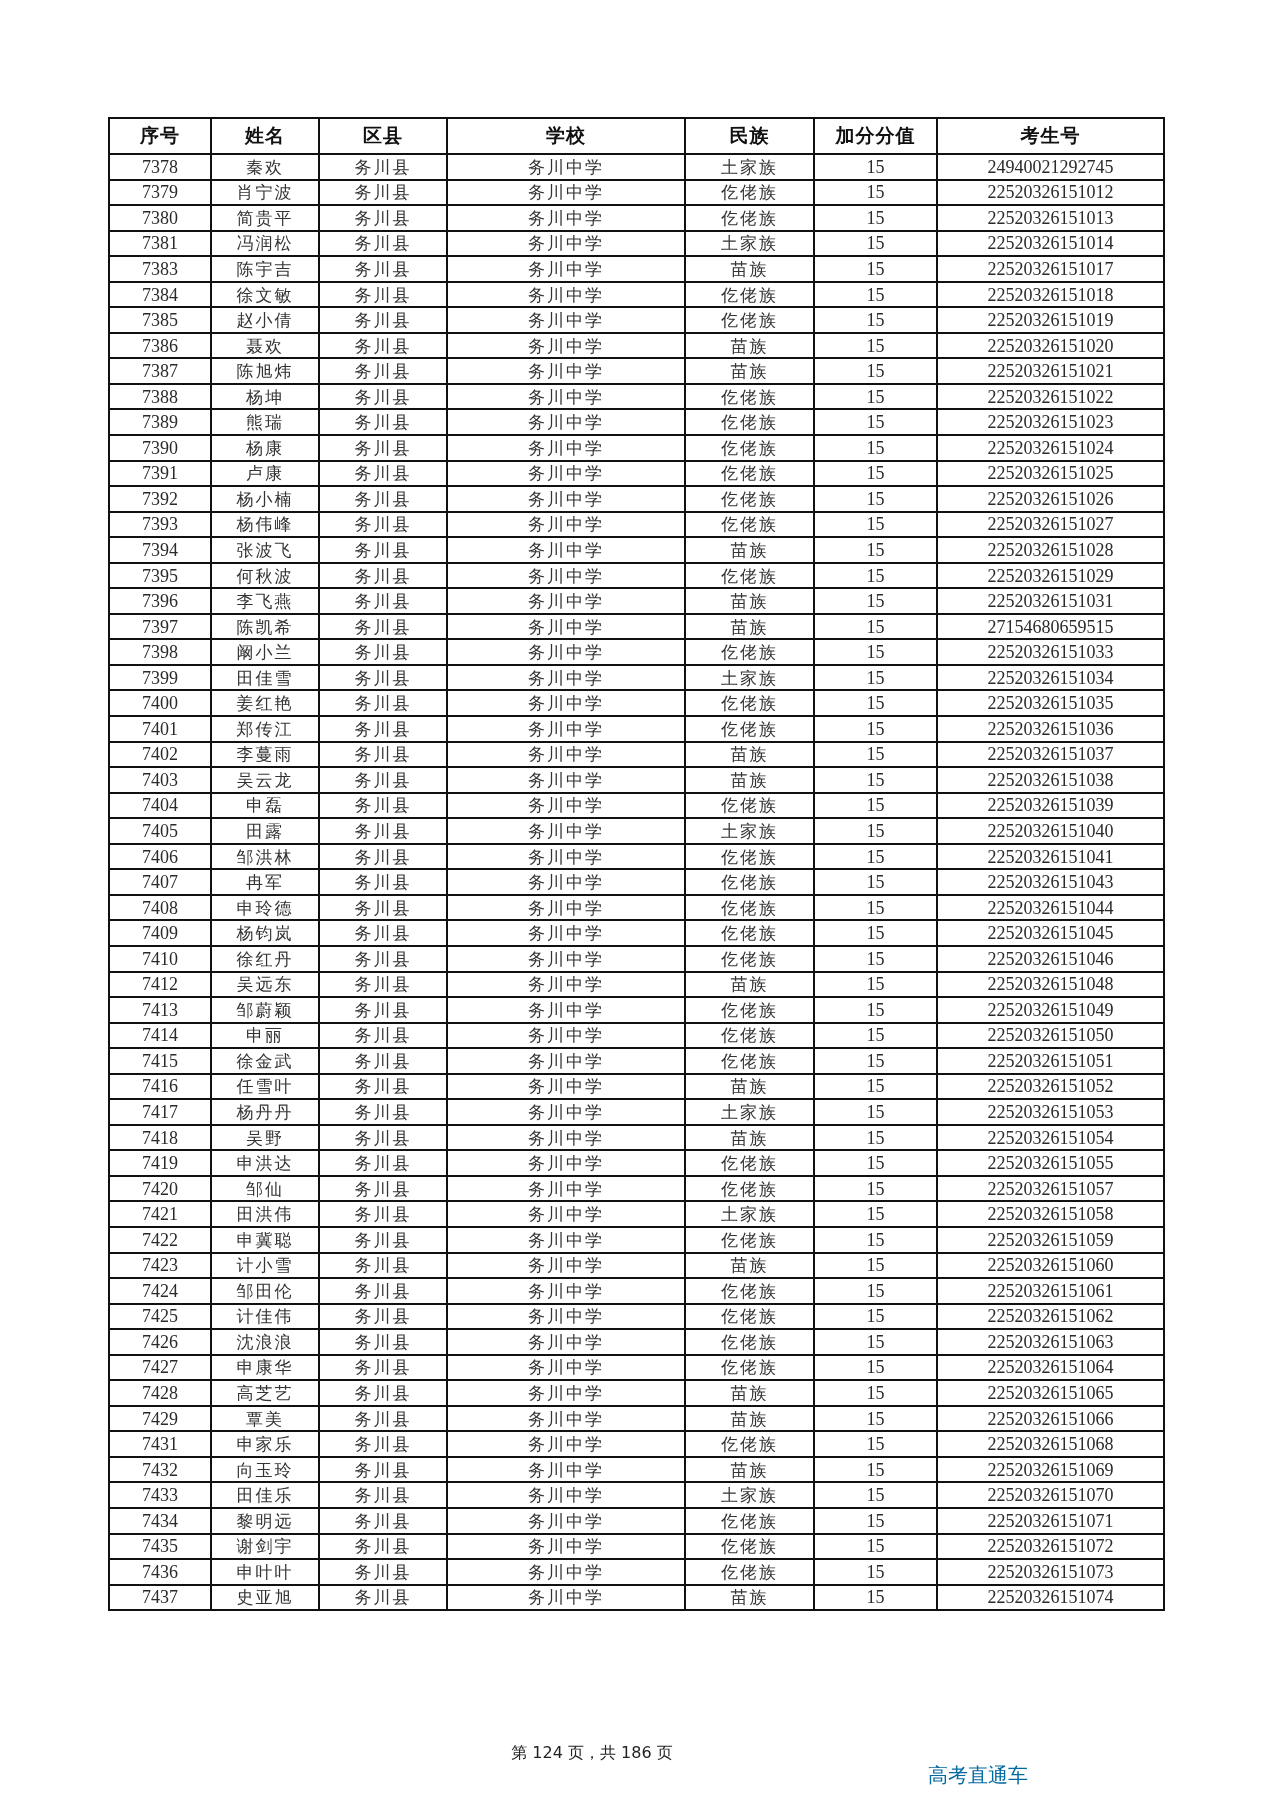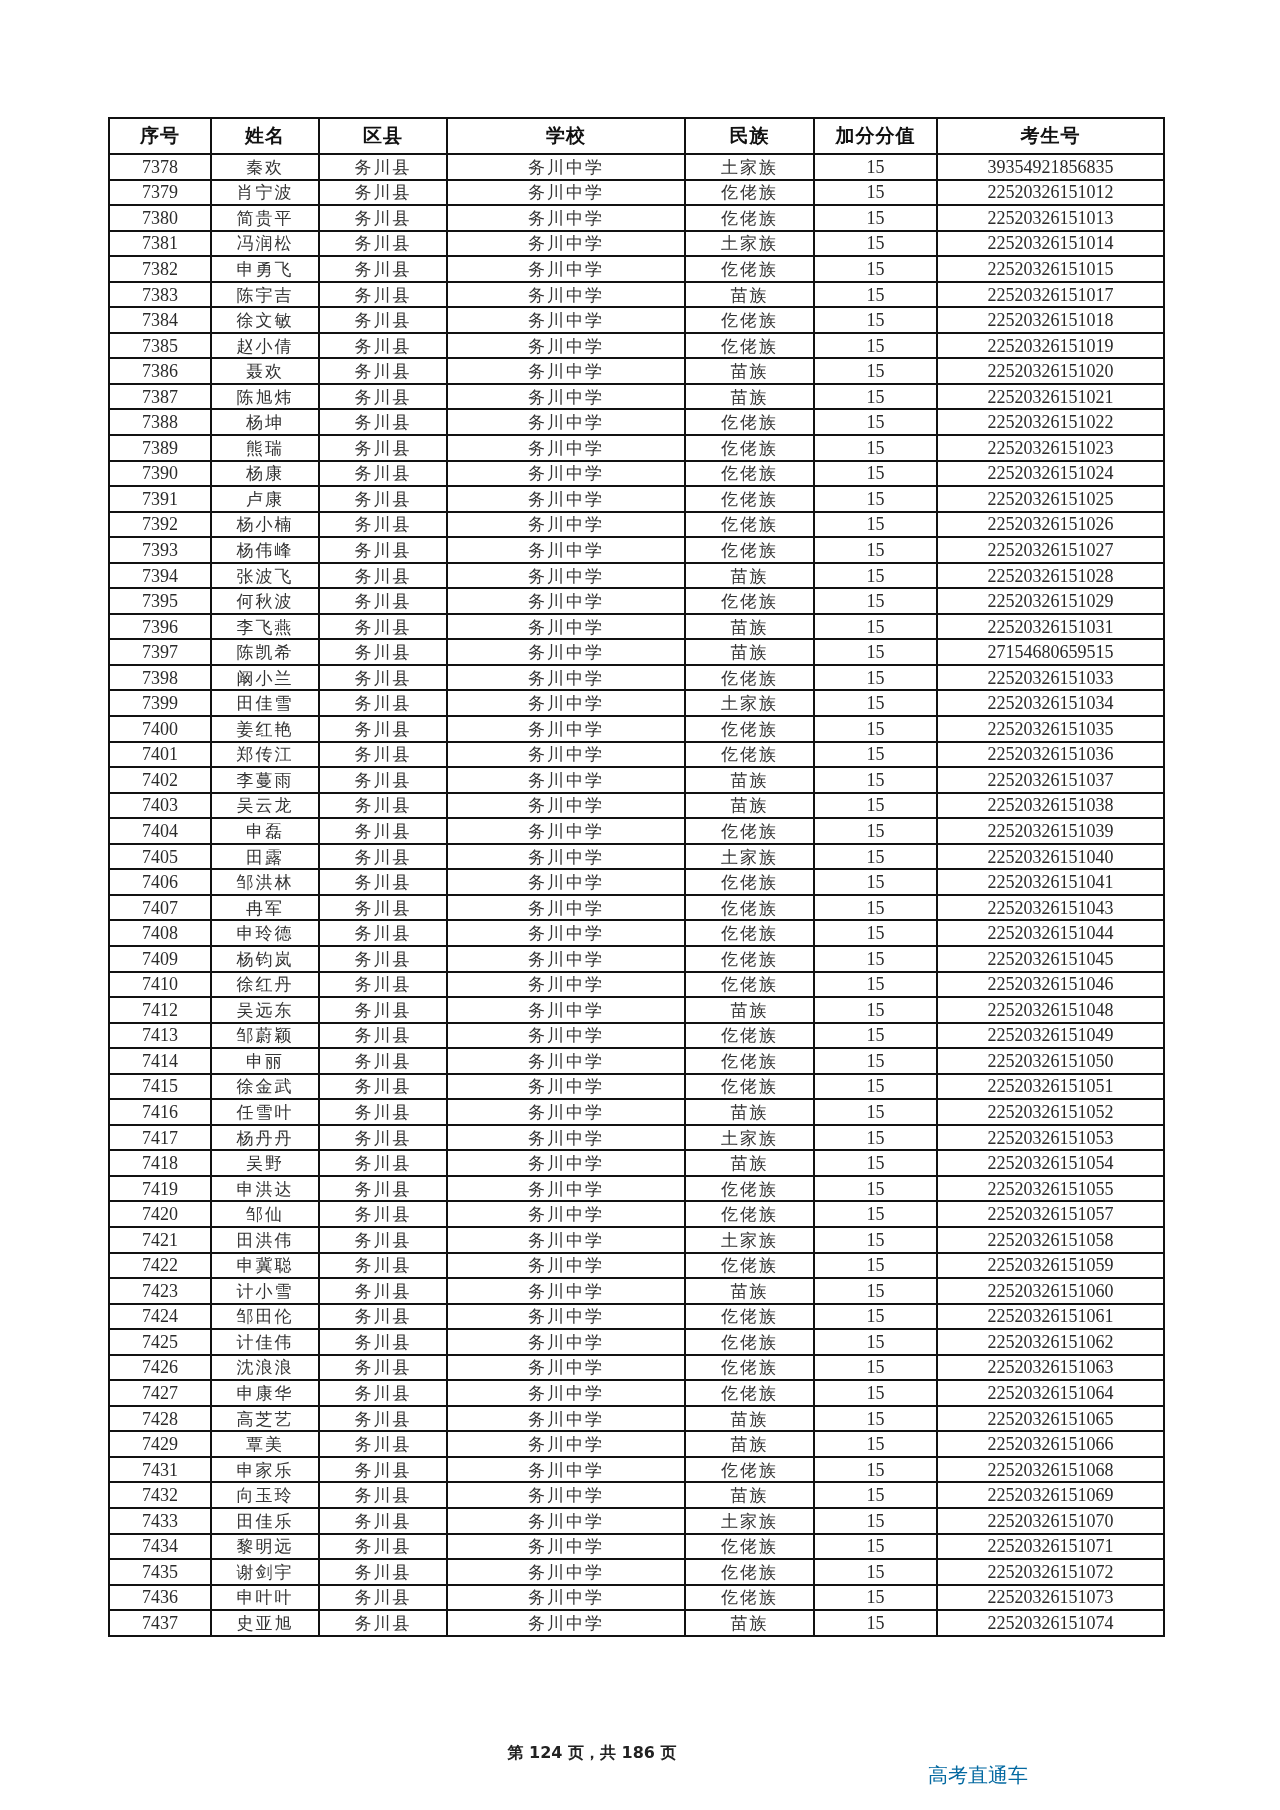--- a/index.html
+++ b/index.html
@@ -7,21 +7,21 @@
            font-family: "DejaVu Serif", "Liberation Serif", serif; color: #111; }
     .table-wrap { position: absolute; left: 108px; top: 117px; width: 1055px; }
     table { border-collapse: collapse; width: 1055px; table-layout: fixed; }
     th, td { border: 2px solid #111; text-align: center; padding: 0; overflow: hidden; white-space: nowrap; }
     th { height: 34px; font-family: "DejaVu Sans", "Liberation Sans", sans-serif; font-weight: bold; font-size: 19px; letter-spacing: 1px; }
     td { height: 23.55px; font-size: 17px; line-height: 22px; color: #2a2a2a; }
     td.cjk { font-family: "DejaVu Sans", "Liberation Sans", sans-serif; font-weight: 300; font-size: 17px; letter-spacing: 2px; color: #333; }
     td.num { font-family: "Liberation Serif", "DejaVu Serif", serif; font-size: 18px; }
     .footer { position: absolute; top: 1743px; left: 0; width: 1280px; text-align: center;
               font-family: "DejaVu Sans", "Liberation Sans", sans-serif; font-size: 16px; color: #222; }
-    .footer span.inner { position: relative; left: -48px; font-weight: bold; }
+    .footer span.inner { position: relative; left: -48px; }
     .watermark { position: absolute; top: 1762px; left: 928px; font-family: "DejaVu Sans", "Liberation Sans", sans-serif;
                  font-size: 20px; color: #0369a1; }
   </style>
 </head>
 <body>
 
 <div class="table-wrap">
   <table>
     <colgroup>
       <col style="width:102px">
@@ -44,21 +44,21 @@
         </tr>
     </thead>
     <tbody id="table-body">
         <tr>
           <td class="num">7378</td>
           <td class="cjk">秦欢</td>
           <td class="cjk">务川县</td>
           <td class="cjk">务川中学</td>
           <td class="cjk">土家族</td>
           <td class="num">15</td>
-          <td class="num">39354921856835</td>
+          <td class="num">24940021292745</td>
         </tr>
         <tr>
           <td class="num">7379</td>
           <td class="cjk">肖宁波</td>
           <td class="cjk">务川县</td>
           <td class="cjk">务川中学</td>
           <td class="cjk">仡佬族</td>
           <td class="num">15</td>
           <td class="num">22520326151012</td>
         </tr>
@@ -72,29 +72,20 @@
           <td class="num">22520326151013</td>
         </tr>
         <tr>
           <td class="num">7381</td>
           <td class="cjk">冯润松</td>
           <td class="cjk">务川县</td>
           <td class="cjk">务川中学</td>
           <td class="cjk">土家族</td>
           <td class="num">15</td>
           <td class="num">22520326151014</td>
-        </tr>
-        <tr>
-          <td class="num">7382</td>
-          <td class="cjk">申勇飞</td>
-          <td class="cjk">务川县</td>
-          <td class="cjk">务川中学</td>
-          <td class="cjk">仡佬族</td>
-          <td class="num">15</td>
-          <td class="num">22520326151015</td>
         </tr>
         <tr>
           <td class="num">7383</td>
           <td class="cjk">陈宇吉</td>
           <td class="cjk">务川县</td>
           <td class="cjk">务川中学</td>
           <td class="cjk">苗族</td>
           <td class="num">15</td>
           <td class="num">22520326151017</td>
         </tr>

